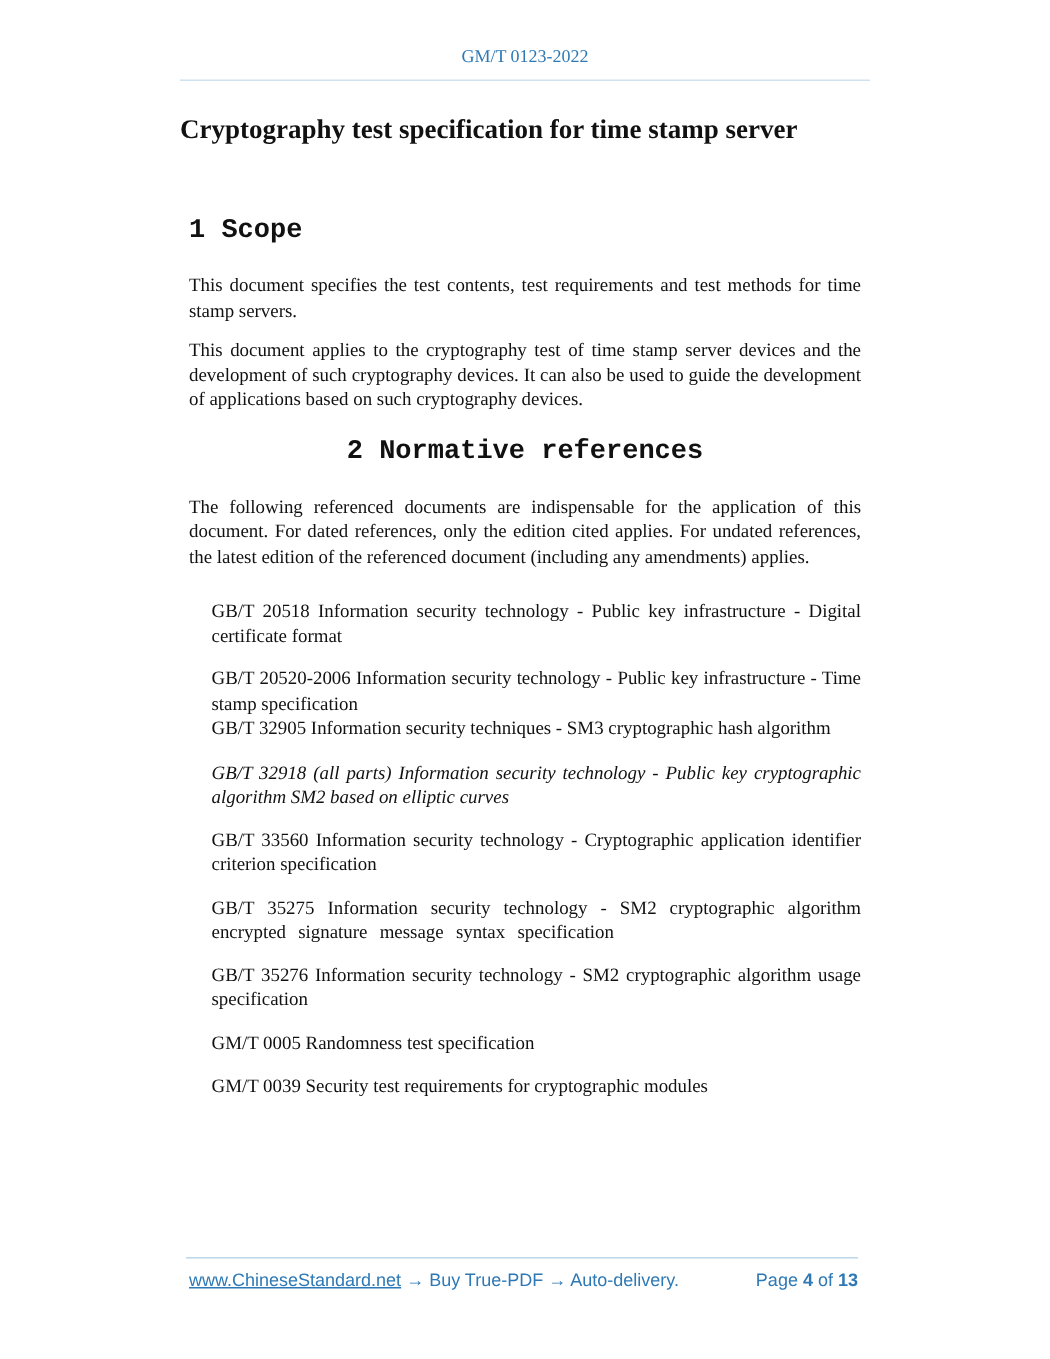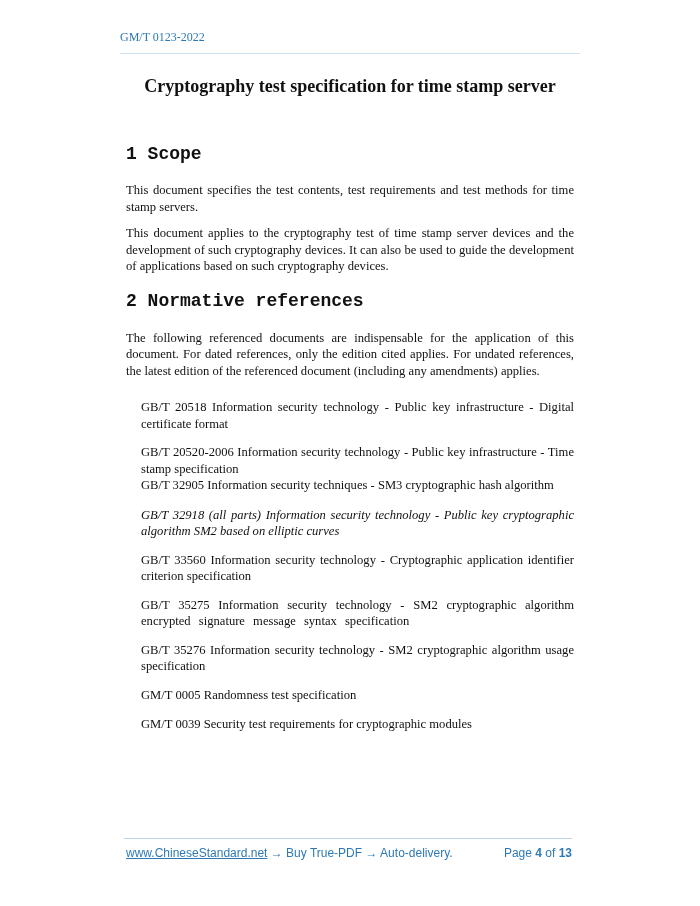--- a/index.html
+++ b/index.html
@@ -13,37 +13,38 @@
       position: relative;
       overflow: hidden;
       font-family: "Liberation Serif", "DejaVu Serif", serif;
       color: #111111;
     }
     .page-header {
       position: absolute;
       left: 120px;
       top: 30px;
       width: 460px;
+      text-align: center;
       font-size: 12px;
       color: #2e79b5;
     }
     .header-rule {
       position: absolute;
       left: 120px;
       top: 53px;
       width: 460px;
       height: 1px;
       background: #cfe2ef;
     }
     .doc-title {
       position: absolute;
       left: 120px;
       top: 76px;
       width: 460px;
-      text-align: center;
+      text-align: left;
       font-size: 18px;
       font-weight: bold;
       margin: 0;
     }
     .content {
       position: absolute;
       left: 126px;
       top: 142px;
       width: 448px;
     }
@@ -105,21 +106,21 @@
 <div class="page-header">GM/T 0123-2022</div>
 <div class="header-rule"></div>
 
 <h1 class="doc-title">Cryptography test specification for time stamp server</h1>
 
 <div class="content">
   <h2 class="section" style="margin-bottom:16px;">1 Scope</h2>
   <p class="para" style="margin-bottom:10px;">This document specifies the test contents, test requirements and test methods for time stamp servers.</p>
   <p class="para" style="margin-bottom:14px;">This document applies to the cryptography test of time stamp server devices and the development of such cryptography devices. It can also be used to guide the development of applications based on such cryptography devices.</p>
 
-  <h2 class="section" style="margin-bottom:17px;">2 Normative references</h2>
+  <h2 class="section" style="margin-bottom:17px;text-align:center;">2 Normative references</h2>
   <p class="para" style="margin-bottom:20px;">The following referenced documents are indispensable for the application of this document. For dated references, only the edition cited applies. For undated references, the latest edition of the referenced document (including any amendments) applies.</p>
 
   <ul class="ref-list">
     <li class="ref-item" style="margin-bottom:12px;">GB/T 20518 Information security technology - Public key infrastructure - Digital certificate format</li>
     <li class="ref-item" style="">GB/T 20520-2006 Information security technology - Public key infrastructure - Time stamp specification</li>
     <li class="ref-item" style="margin-bottom:13px;">GB/T 32905 Information security techniques - SM3 cryptographic hash algorithm</li>
     <li class="ref-item" style="margin-bottom:12px;font-style:italic;">GB/T 32918 (all parts) Information security technology - Public key cryptographic algorithm SM2 based on elliptic curves</li>
     <li class="ref-item" style="margin-bottom:12px;">GB/T 33560 Information security technology - Cryptographic application identifier criterion specification</li>
     <li class="ref-item" style="margin-bottom:12px; word-spacing:5px;">GB/T 35275 Information security technology - SM2 cryptographic algorithm encrypted signature message syntax specification</li>
     <li class="ref-item" style="margin-bottom:12px;">GB/T 35276 Information security technology - SM2 cryptographic algorithm usage specification</li>

